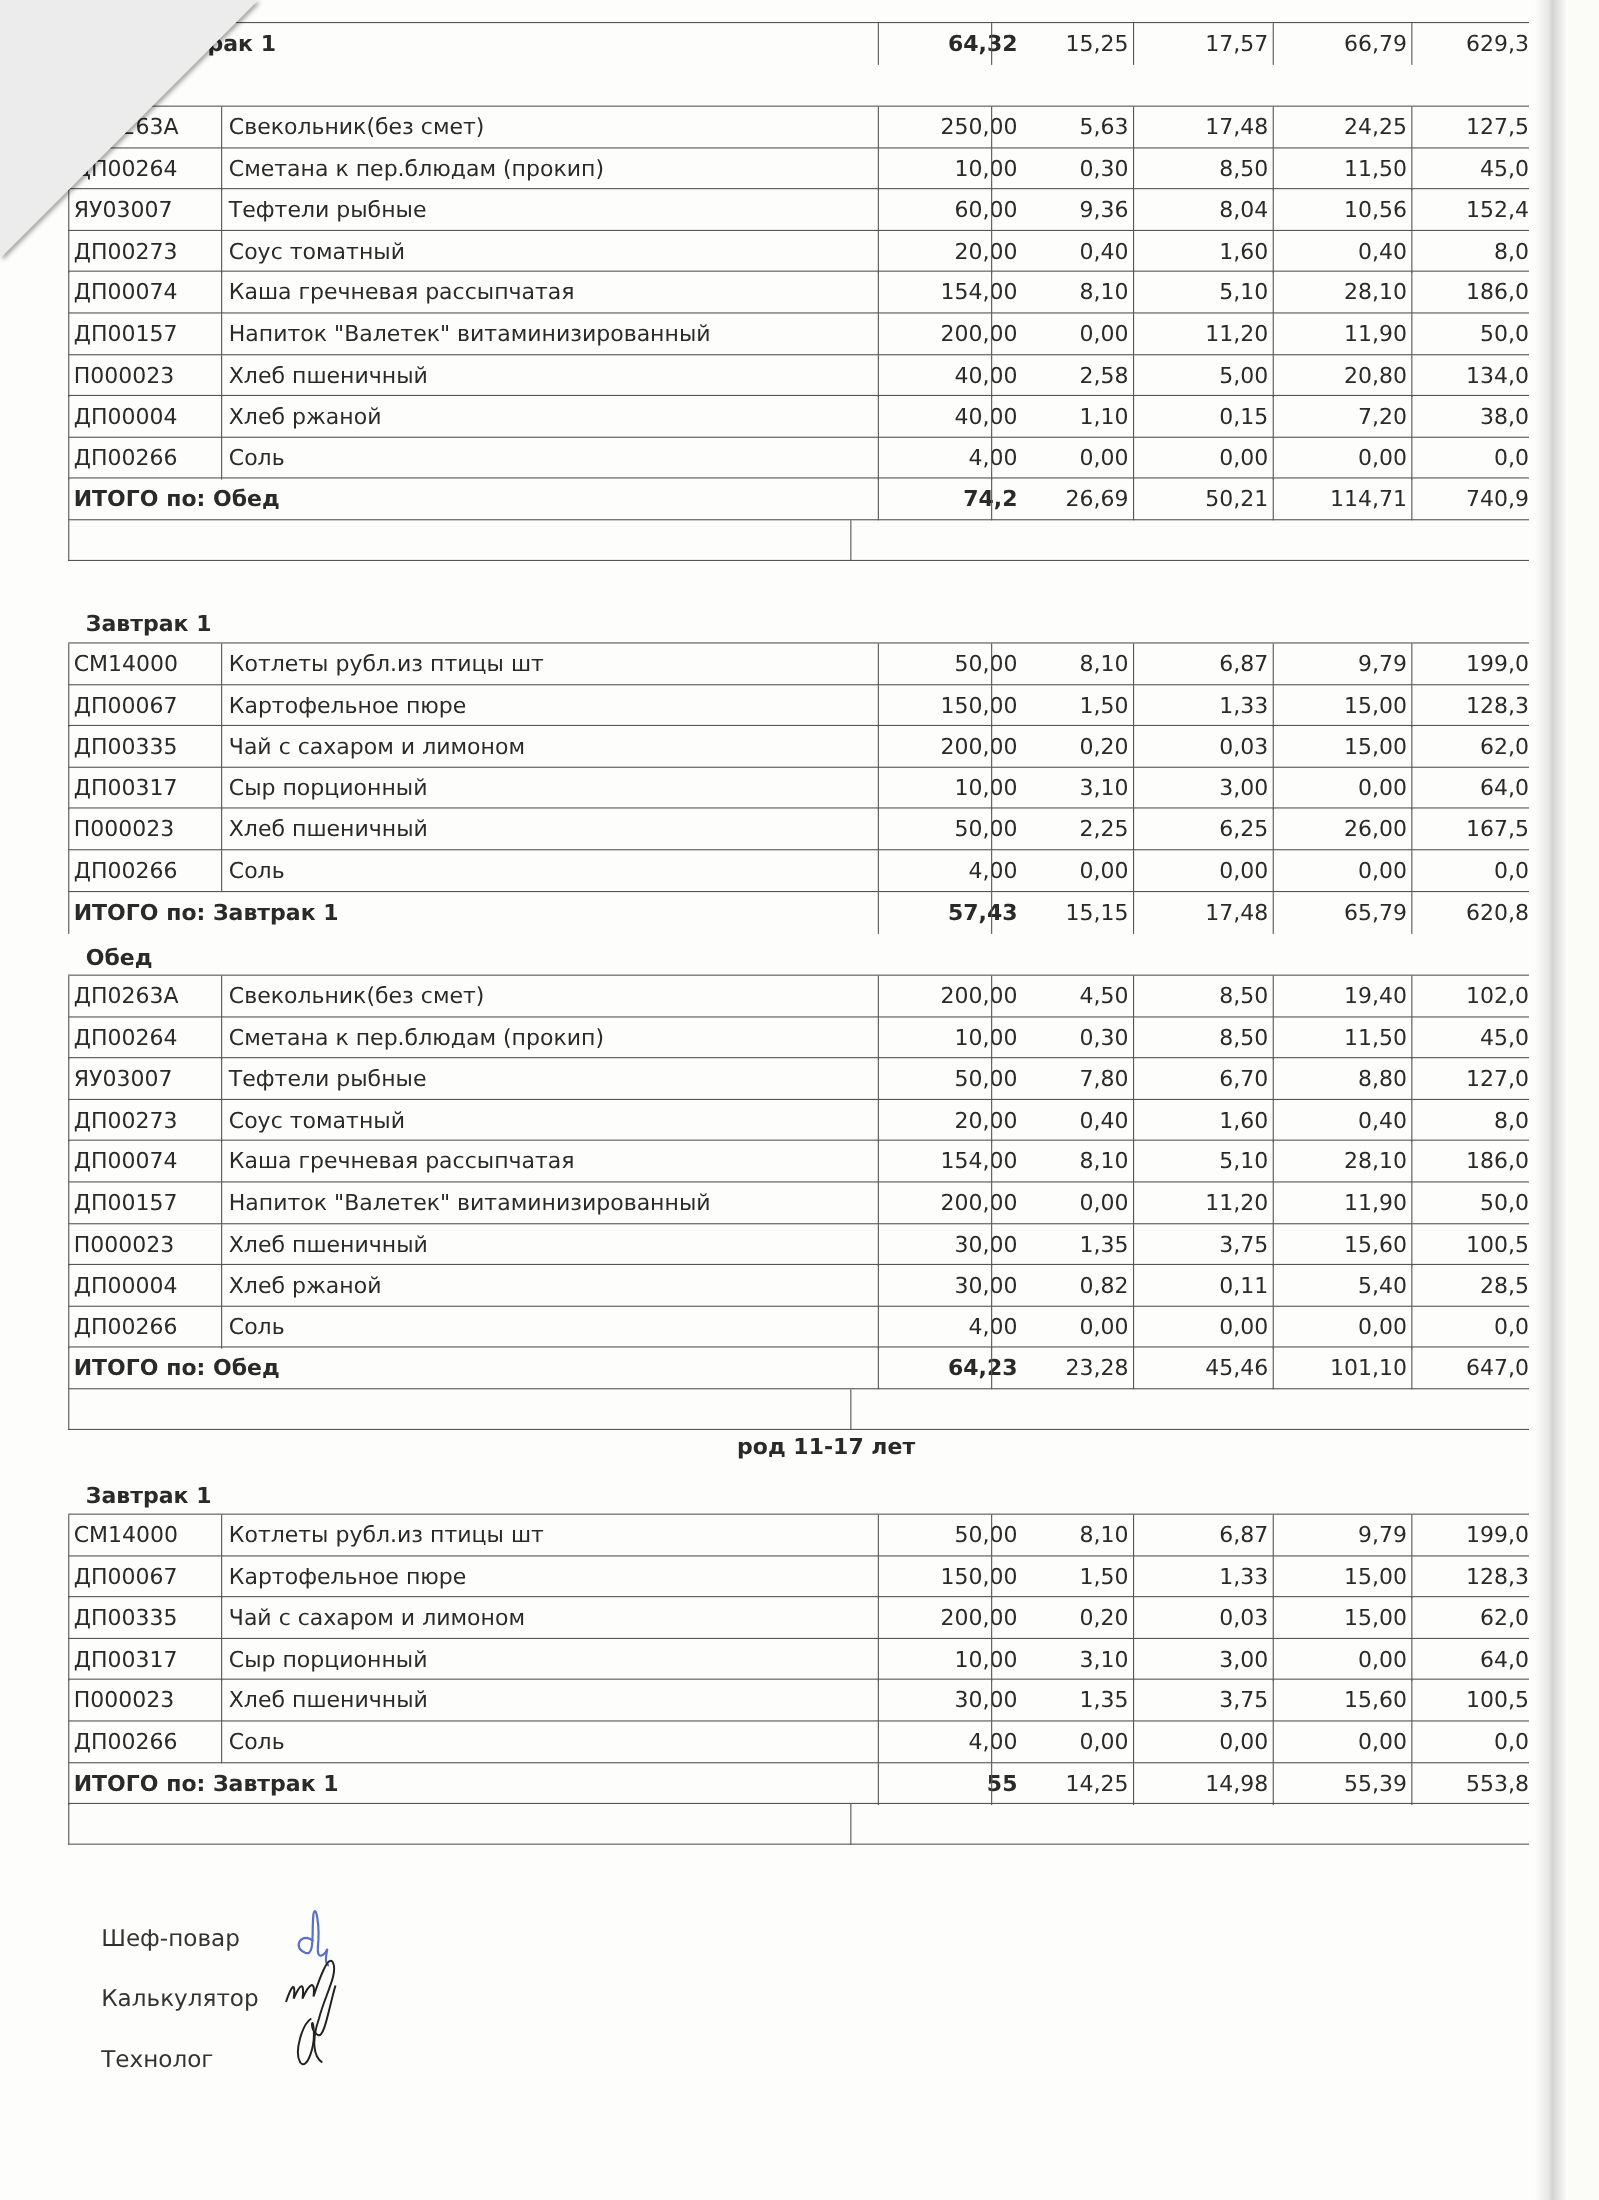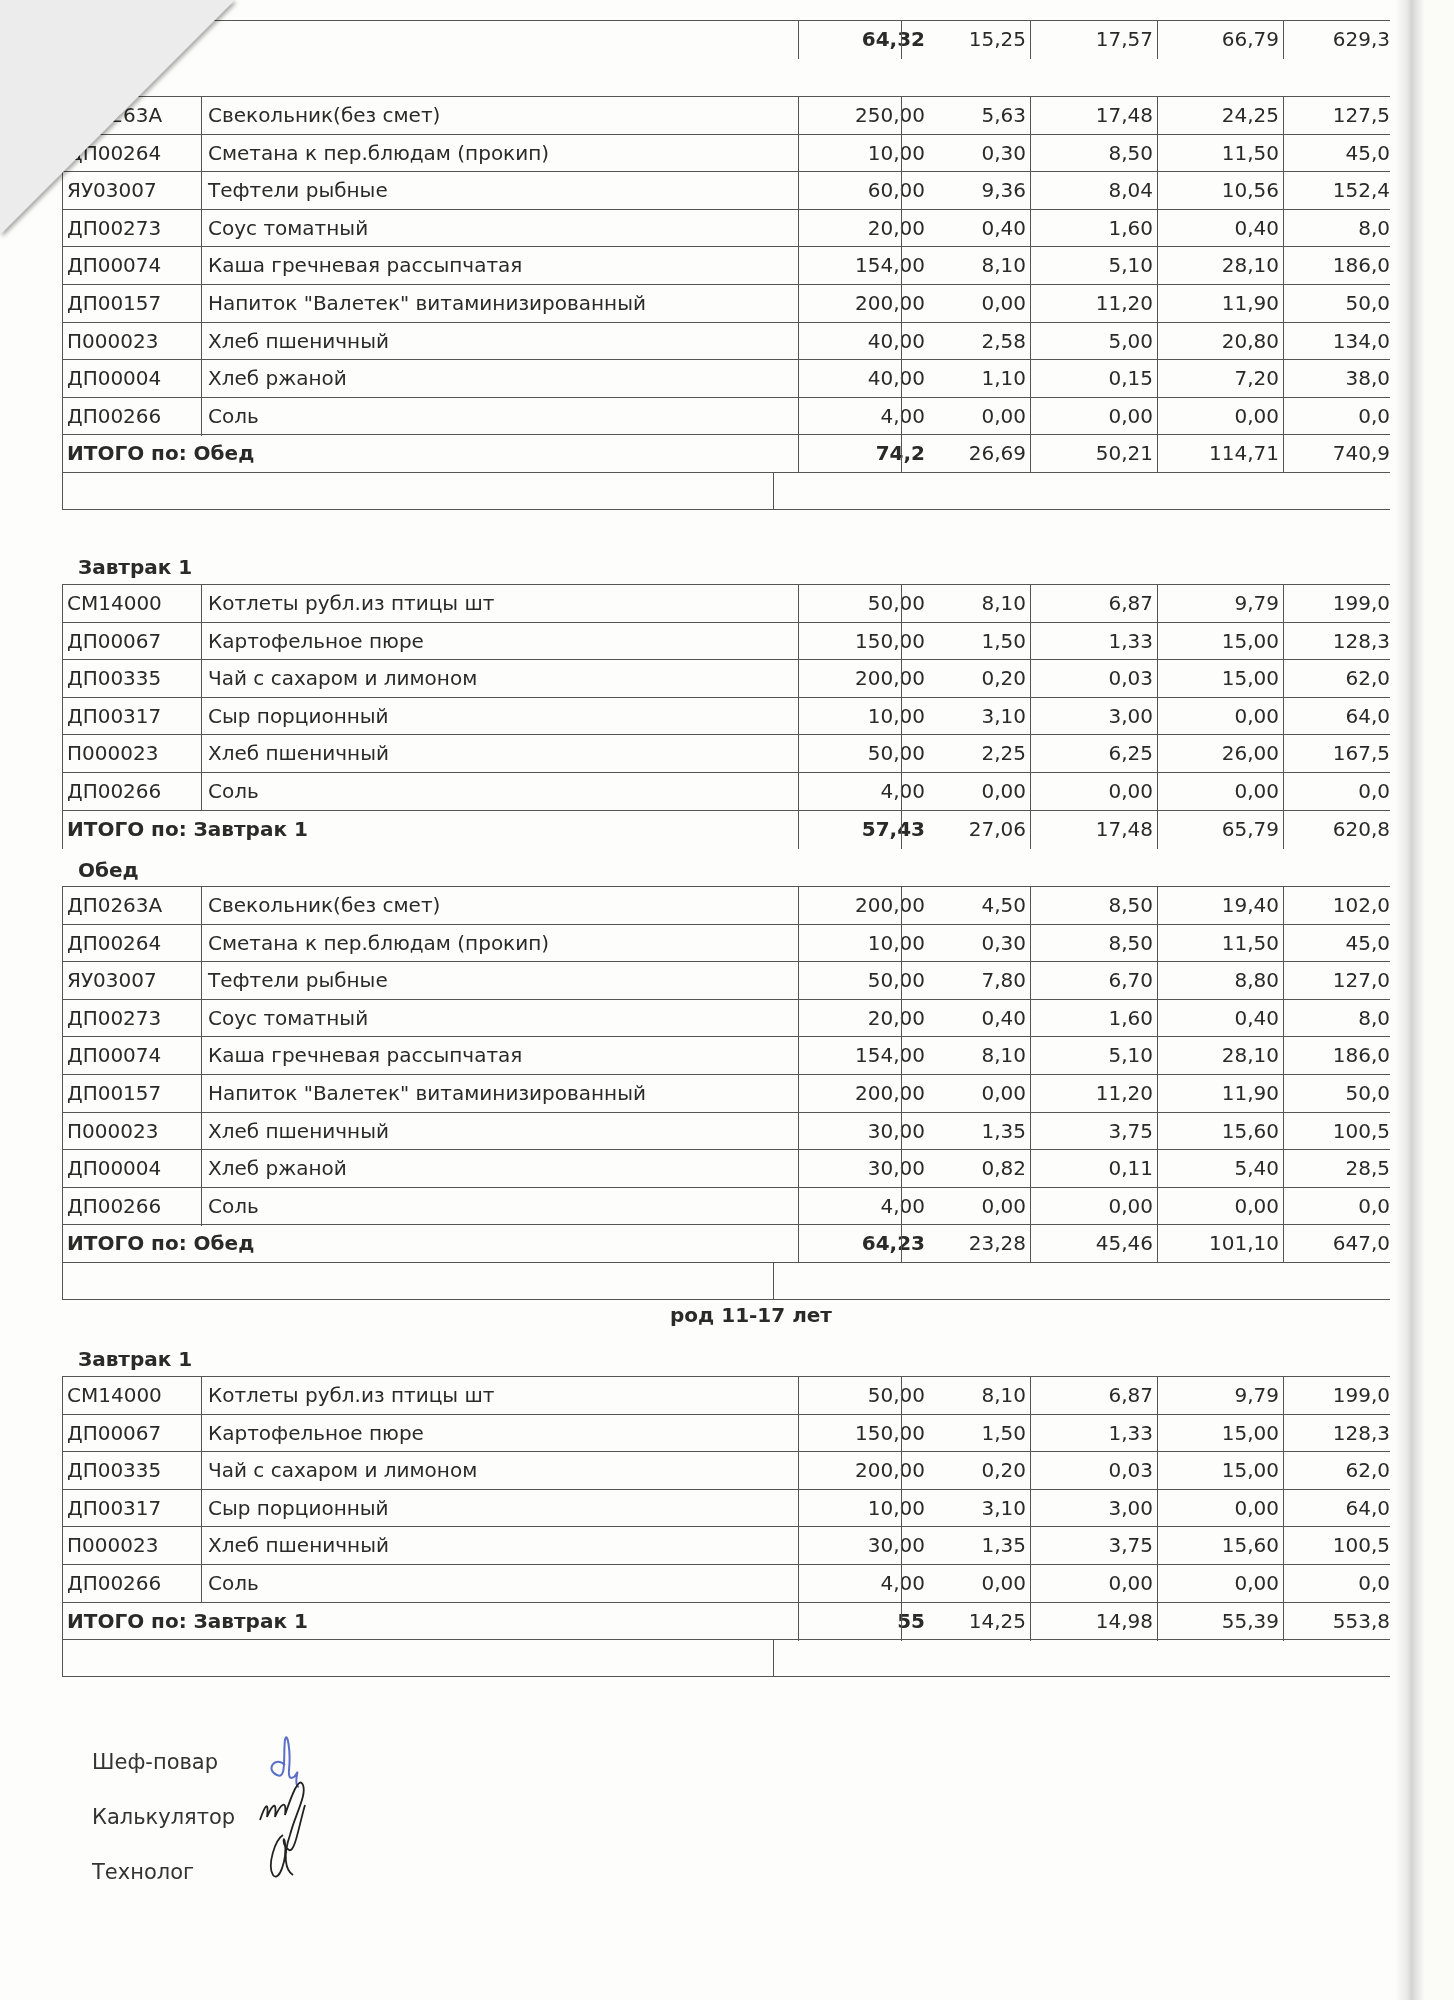--- a/index.html
+++ b/index.html
@@ -49,20 +49,21 @@
 <body>
 
 <div class="page">
 
   <div class="fold"></div>
   <div class="right-shadow"></div>
   <div class="right-margin"></div>
 
   <div class="block" style="top:20px;">
     <div class="row total" style="top:0;">
+      <span class="c label" style="padding-left:45px;">о: Завтрак 1</span>
       <span class="c qty">64,32</span>
       <span class="c p">15,25</span>
       <span class="c f">17,57</span>
       <span class="c cb">66,79</span>
       <span class="c k">629,3</span>
     </div>
   </div>
 
   <div class="sec-label" style="left:110px; top:66px;">ед</div>
 
@@ -213,21 +214,21 @@
     <span class="c name">Соль</span>
     <span class="c qty">4,00</span>
     <span class="c p">0,00</span>
     <span class="c f">0,00</span>
     <span class="c cb">0,00</span>
     <span class="c k">0,0</span>
   </div>
       <div class="row total" style="top:226px;">
     <span class="c label">ИТОГО по: Завтрак 1</span>
     <span class="c qty">57,43</span>
-    <span class="c p">27,06</span>
+    <span class="c p">15,15</span>
     <span class="c f">17,48</span>
     <span class="c cb">65,79</span>
     <span class="c k">620,8</span>
   </div>
     </div>
 
   <div class="sec-label" style="left:78px; top:858px;">Обед</div>
   <div class="block" style="top:886px;" id="s2-lunch">
       <div class="row" style="top:0px;">
     <span class="c code">ДП0263А</span>

